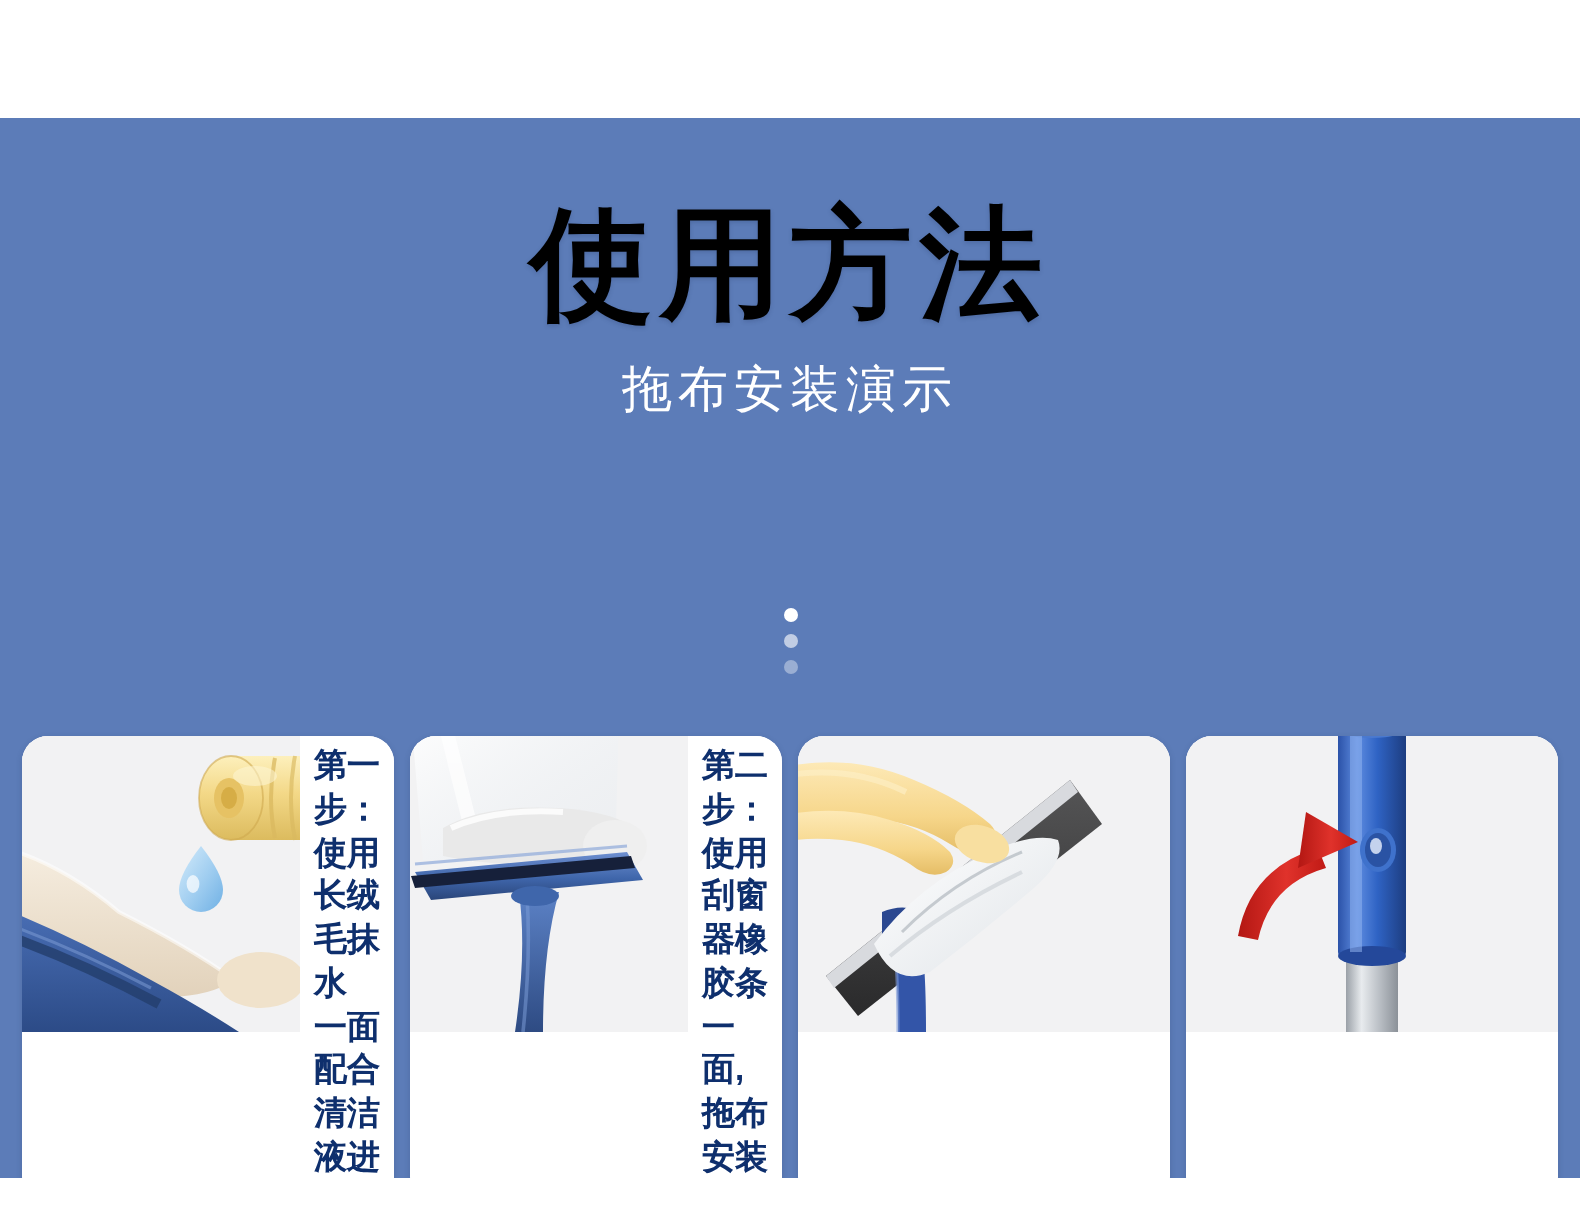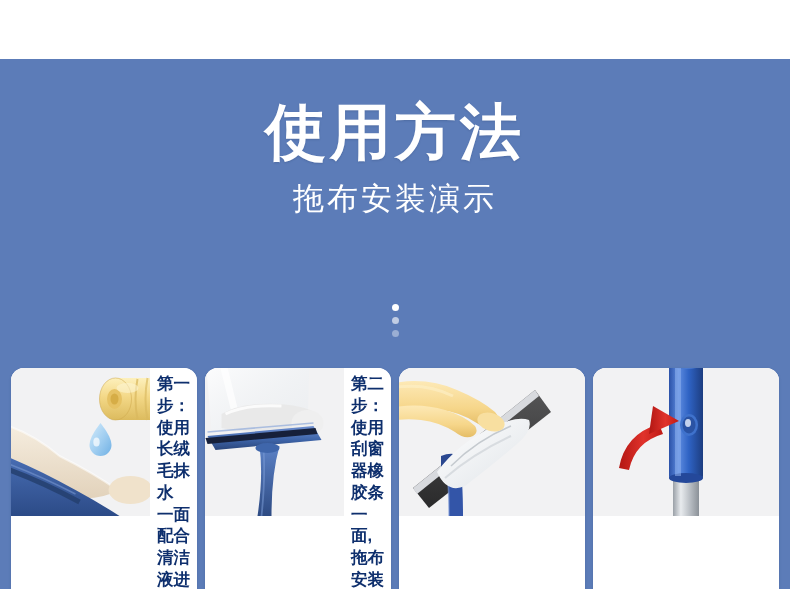--- a/index.html
+++ b/index.html
@@ -38,27 +38,27 @@
     left: 0;
     top: 41px;
     width: 790px;
     text-align: center;
   }
   .headline {
     margin: 0;
     font-size: 61px;
     line-height: 1.08;
     font-weight: bold;
-    color: #ffffff;
+    color: #000000;
     letter-spacing: 4px;
     text-shadow: 0 1px 2px rgba(30,50,90,0.22);
   }
   .subhead {
     margin: 16px 0 0 0;
-    font-size: 31px;
+    font-size: 25px;
     line-height: 1.1;
     font-weight: normal;
     color: #ffffff;
     letter-spacing: 3px;
   }
 
   
   .dots {
     position: absolute;
     left: 0;

